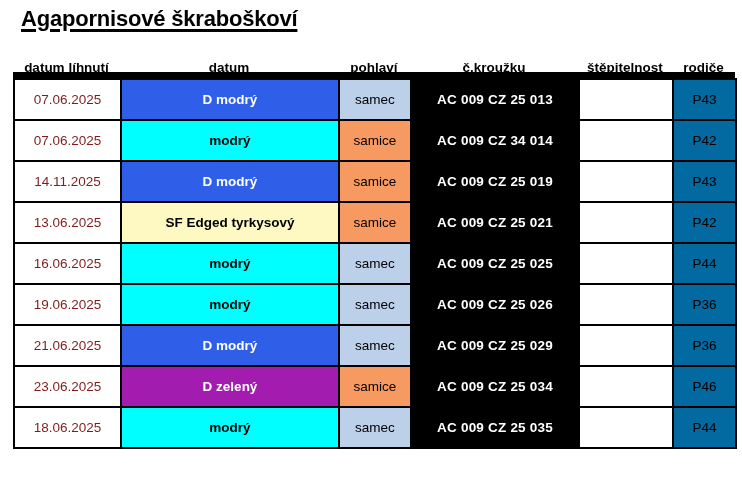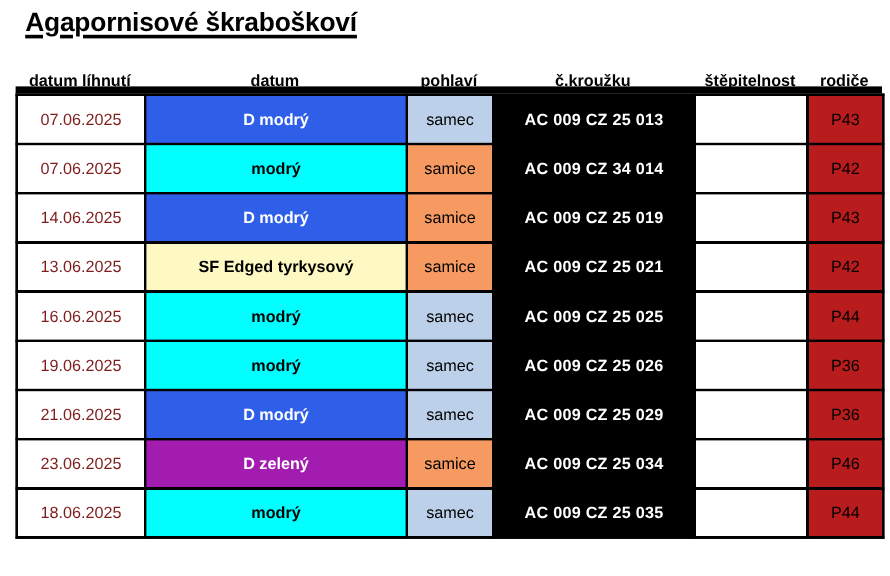--- a/index.html
+++ b/index.html
@@ -81,21 +81,21 @@
     vertical-align: middle;
     border: 2px solid #000000;
     white-space: nowrap;
     overflow: hidden;
   }
   td.c-date   { background: #ffffff; color: #7f1d1d; font-size: 13px; }
   td.c-color  { font-weight: bold; }
   td.c-sex    { font-size: 13px; margin-left: 15px; }
   td.c-ring   { background: #000000; color: #ffffff; font-weight: bold; letter-spacing: 0.2px; }
   td.c-split  { background: #ffffff; }
-  td.c-parent { background: #b91c1c; font-size: 13px; }
+  td.c-parent { background: #0369a1; font-size: 13px; }
 
   
   #top-strip {
     position: absolute;
     left: 13px;
     top: 72px;
     width: 722px;
     height: 6px;
     background: #000000;
   }
@@ -139,21 +139,21 @@
           </tr>
           <tr>
             <td class="c-date">07.06.2025</td>
             <td class="c-color" style="background: rgb(0, 255, 255); color: rgb(0, 0, 0);">modrý</td>
             <td class="c-sex" style="background: rgb(247, 154, 98);">samice</td>
             <td class="c-ring">AC 009 CZ 34 014</td>
             <td class="c-split"></td>
             <td class="c-parent">P42</td>
           </tr>
           <tr>
-            <td class="c-date">14.06.2025</td>
+            <td class="c-date">14.11.2025</td>
             <td class="c-color" style="background: rgb(47, 95, 232); color: rgb(255, 255, 255);">D modrý</td>
             <td class="c-sex" style="background: rgb(247, 154, 98);">samice</td>
             <td class="c-ring">AC 009 CZ 25 019</td>
             <td class="c-split"></td>
             <td class="c-parent">P43</td>
           </tr>
           <tr>
             <td class="c-date">13.06.2025</td>
             <td class="c-color" style="background: #fef9c3; color: rgb(0, 0, 0);">SF Edged tyrkysový</td>
             <td class="c-sex" style="background: rgb(247, 154, 98);">samice</td>

